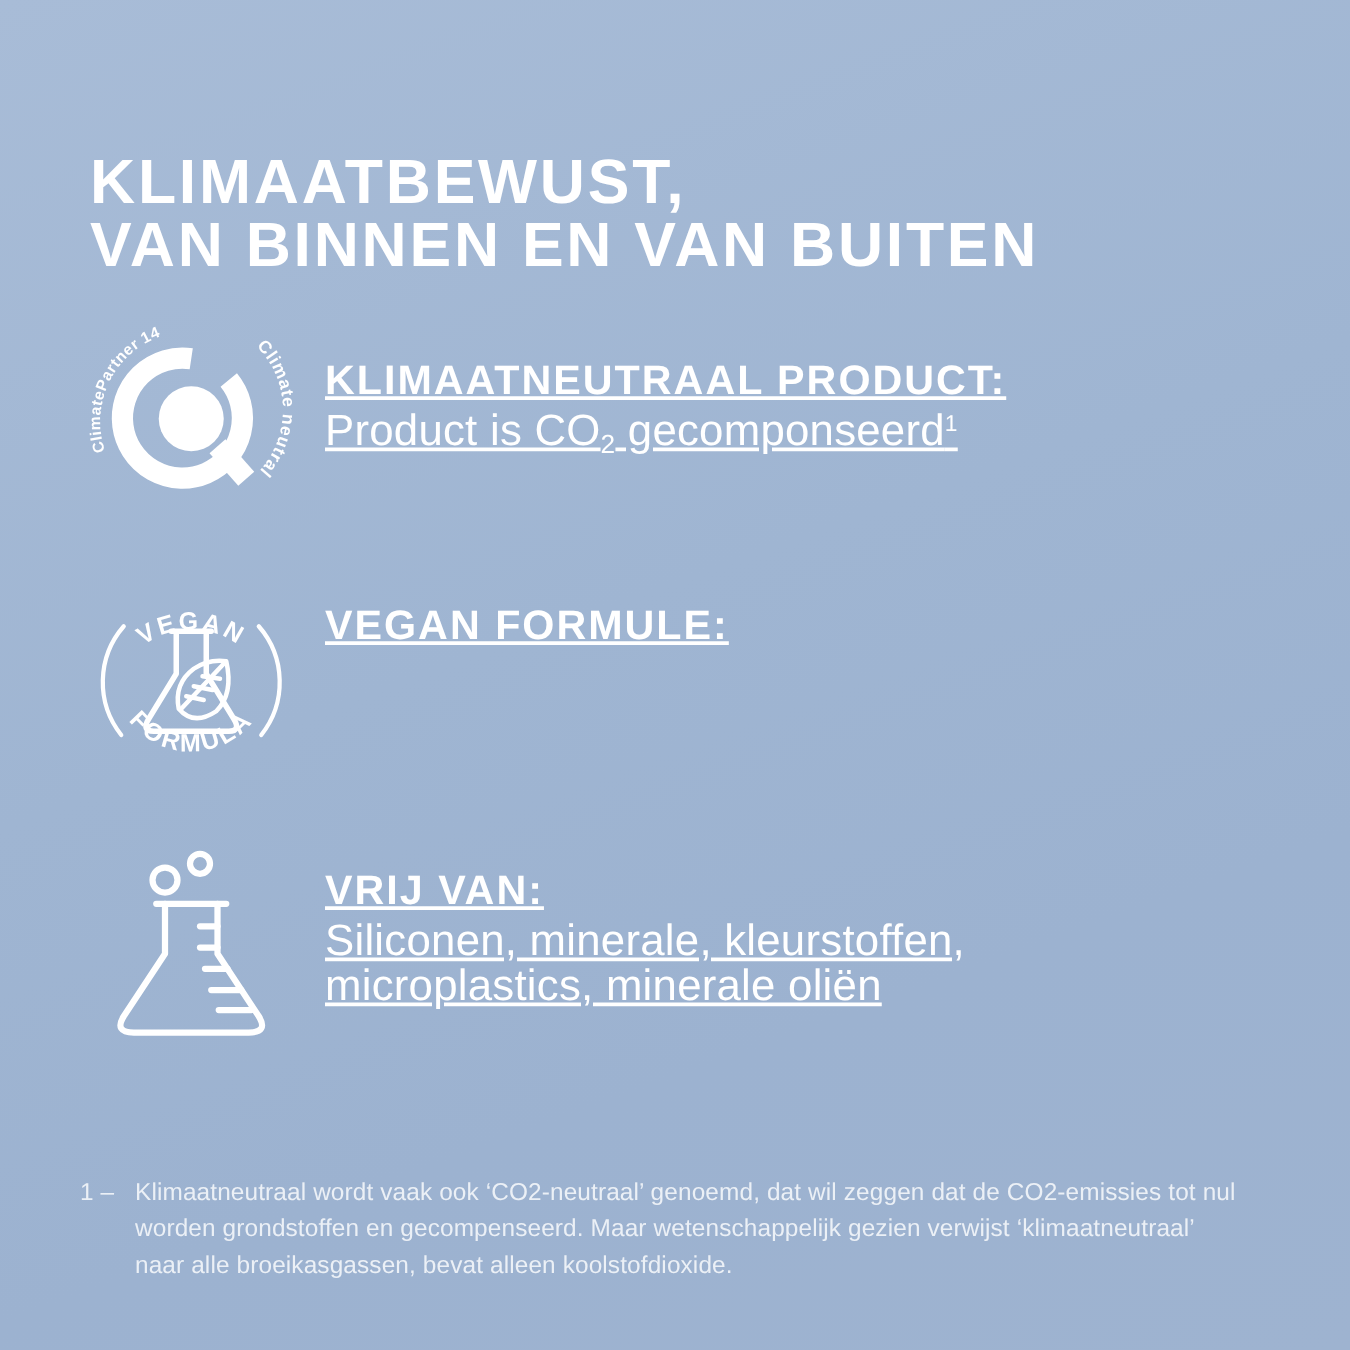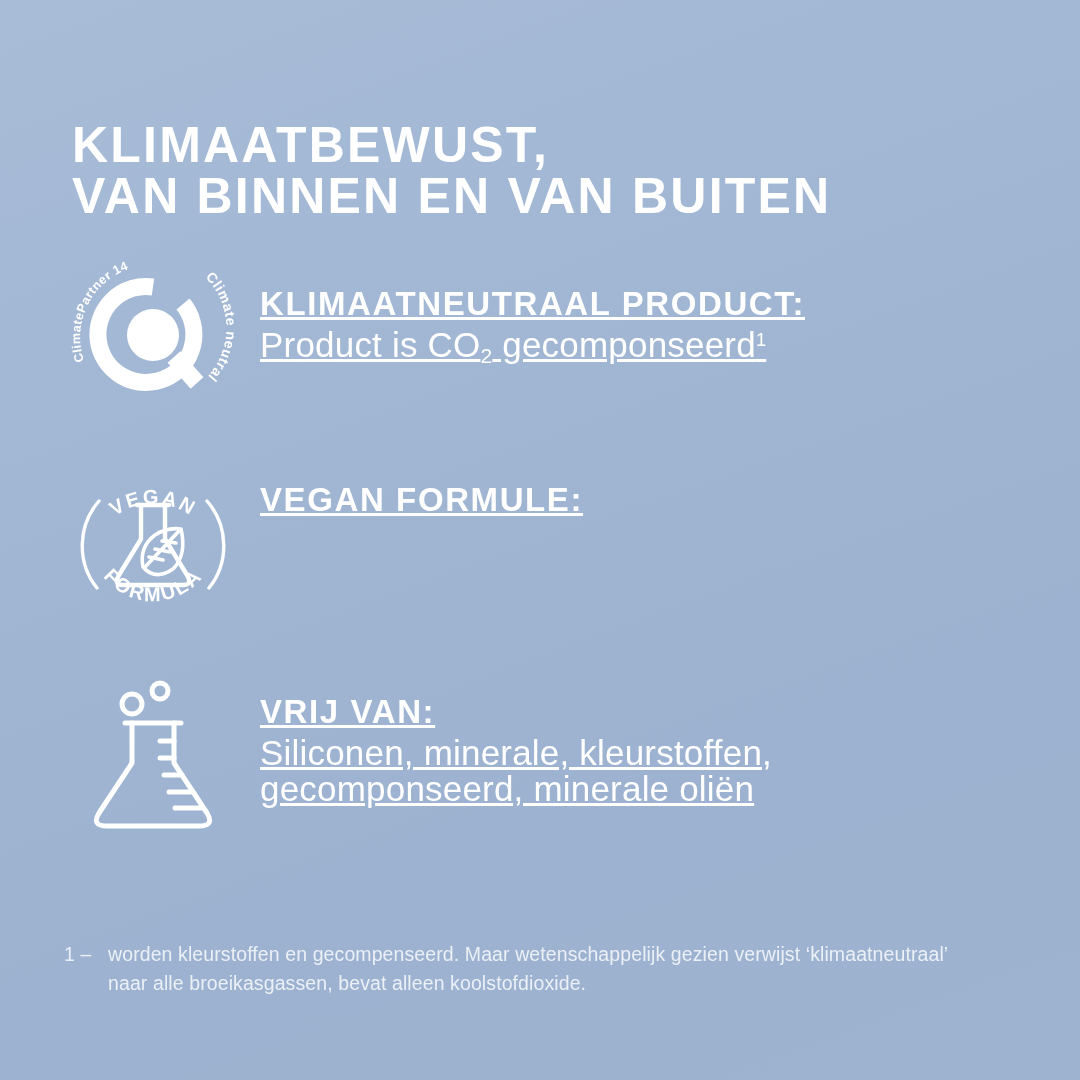--- a/index.html
+++ b/index.html
@@ -223,30 +223,31 @@
             <path d="M 101,110 L 119,110"></path>
             <path d="M 106,127 L 130,127"></path>
             <path d="M 112,143 L 138,143"></path>
           </g>
         </svg>
       </div>
       <div class="feature-text">
         <div class="feature-title">VRIJ VAN:</div>
         <div class="feature-body">
           <span class="bline">Siliconen, minerale, kleurstoffen,</span>
-          <span class="bline">gecomponseerd, minerale oliën</span>
+          <span class="bline">microplastics, minerale oliën</span>
         </div>
       </div>
     </div>
 
   </div>
 
   <div class="footnote">
     <div class="fn-row">
       <span class="fn-marker">1 –</span>
       <span class="fn-body">
-        <span class="fline">worden kleurstoffen en gecompenseerd. Maar wetenschappelijk gezien verwijst ‘klimaatneutraal’</span>
+        <span class="fline">Klimaatneutraal wordt vaak ook ‘CO2-neutraal’ genoemd, dat wil zeggen dat de CO2-emissies tot nul</span>
+        <span class="fline">worden grondstoffen en gecompenseerd. Maar wetenschappelijk gezien verwijst ‘klimaatneutraal’</span>
         <span class="fline">naar alle broeikasgassen, bevat alleen koolstofdioxide.</span>
       </span>
     </div>
   </div>
 
 </div>
 
 </body></html>

